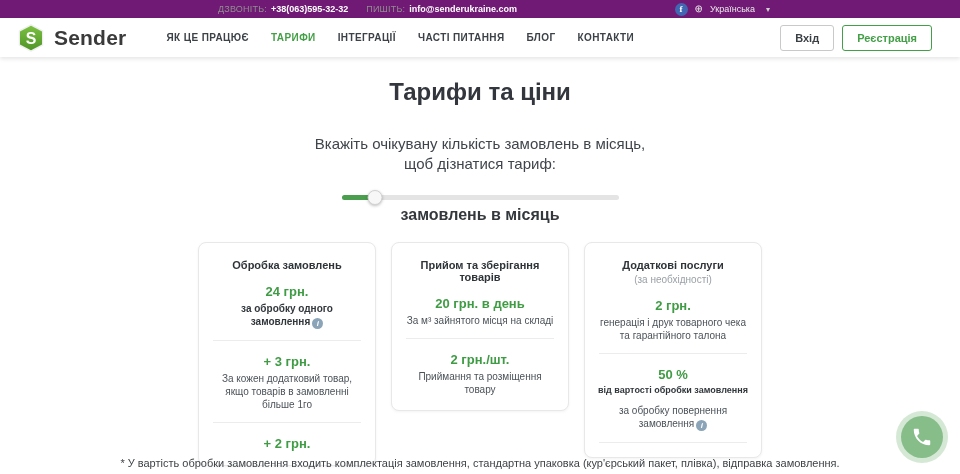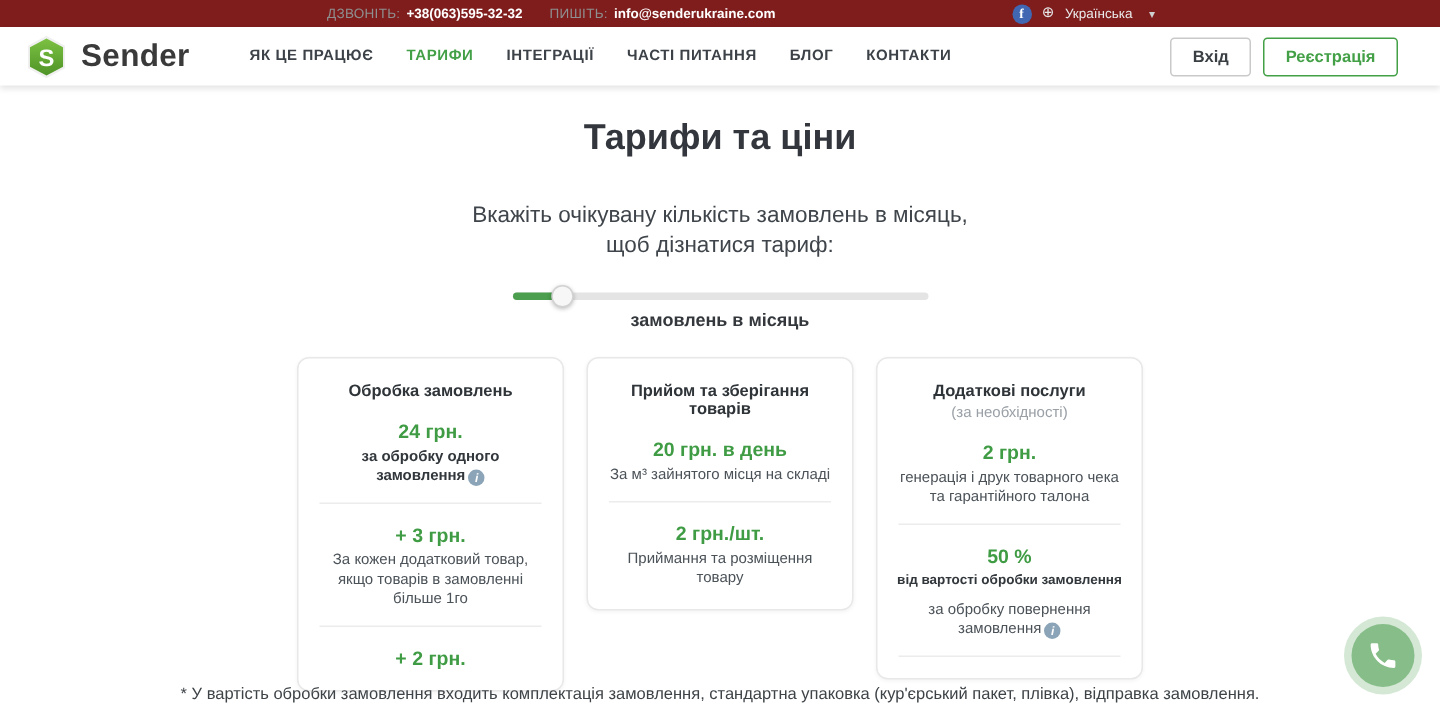--- a/index.html
+++ b/index.html
@@ -1,21 +1,21 @@
 <!DOCTYPE html>
 <html lang="uk"><head>
 <meta charset="utf-8">
 <style>
   * { box-sizing: border-box; margin: 0; padding: 0; }
   html,body { width:960px; height:474px; overflow:hidden; }
   body { font-family:"Liberation Sans", sans-serif; background:#ffffff; color:#34383d; }
   .page { position:relative; width:960px; height:474px; }
 
   
-  .topbar { height:18px; background:#7f1d1d; display:flex; align-items:center;
+  .topbar { height:18px; background:#701a75; display:flex; align-items:center;
             padding:0 190px 0 218px; font-size:9px; }
   .topbar-contacts { display:flex; align-items:center; gap:4px; }
   .tb-label { color:#8f8f8f; letter-spacing:.2px; }
   .tb-value { color:#ffffff; font-weight:bold; text-decoration:none; }
   .tb-gap { margin-left:14px; }
   .topbar-right { margin-left:auto; display:flex; align-items:center; gap:7px; }
   .fb-icon { width:13px; height:13px; border-radius:50%; background:#4167b2; color:#fff;
              font-weight:bold; font-size:9px; display:flex; align-items:center; justify-content:center;
              font-family:"Liberation Serif", serif; cursor:pointer; }
   .globe-icon { color:#e7e7e7; font-size:10px; line-height:1; }
@@ -43,21 +43,21 @@
   .slider-prompt { margin-top:28px; font-size:15px; color:#3f454b; line-height:1.35; }
 
   .slider { position:relative; width:277px; height:15px; margin:15px auto 0; cursor:pointer; }
   .slider-track { position:absolute; left:0; right:0; top:5px; height:5px; background:#e4e4e4; border-radius:3px; }
   .slider-fill { position:absolute; left:0; top:5px; height:5px; background:#4a9e4d; border-radius:3px; }
   .slider-thumb { position:absolute; top:0; width:15px; height:15px; border-radius:50%;
                   background:#f7f7f7; border:1px solid #d2d2d2; box-shadow:0 1px 3px rgba(0,0,0,.25);
                   transform:translateX(-50%); cursor:grab; }
 
   .orders-value { margin-top:7px; font-size:23px; font-weight:bold; color:#44a047; }
-  .orders-caption { font-size:12px; font-weight:bold; color:#34383c; margin-top:1px; }
+  .orders-caption { font-size:16px; font-weight:bold; color:#34383c; margin-top:1px; }
 
   
   .cards { display:flex; justify-content:center; align-items:flex-start; gap:15px; margin-top:18px; }
   .card { width:178px; background:#fff; border:1px solid #e8e8e8; border-radius:8px;
           box-shadow:0 1px 3px rgba(0,0,0,.05); padding:16px 10px 14px; }
   .card-title { font-size:11px; font-weight:bold; color:#2f3439; }
   .card-subtitle { font-size:10px; color:#9aa0a6; margin-top:3px; }
   .price { font-size:13px; font-weight:bold; color:#3f9c44; margin-top:13px; }
   .desc { font-size:10px; color:#4b5258; line-height:1.3; margin-top:3px; padding:0 2px; }
   .desc-bold { font-weight:bold; color:#32373c; }

